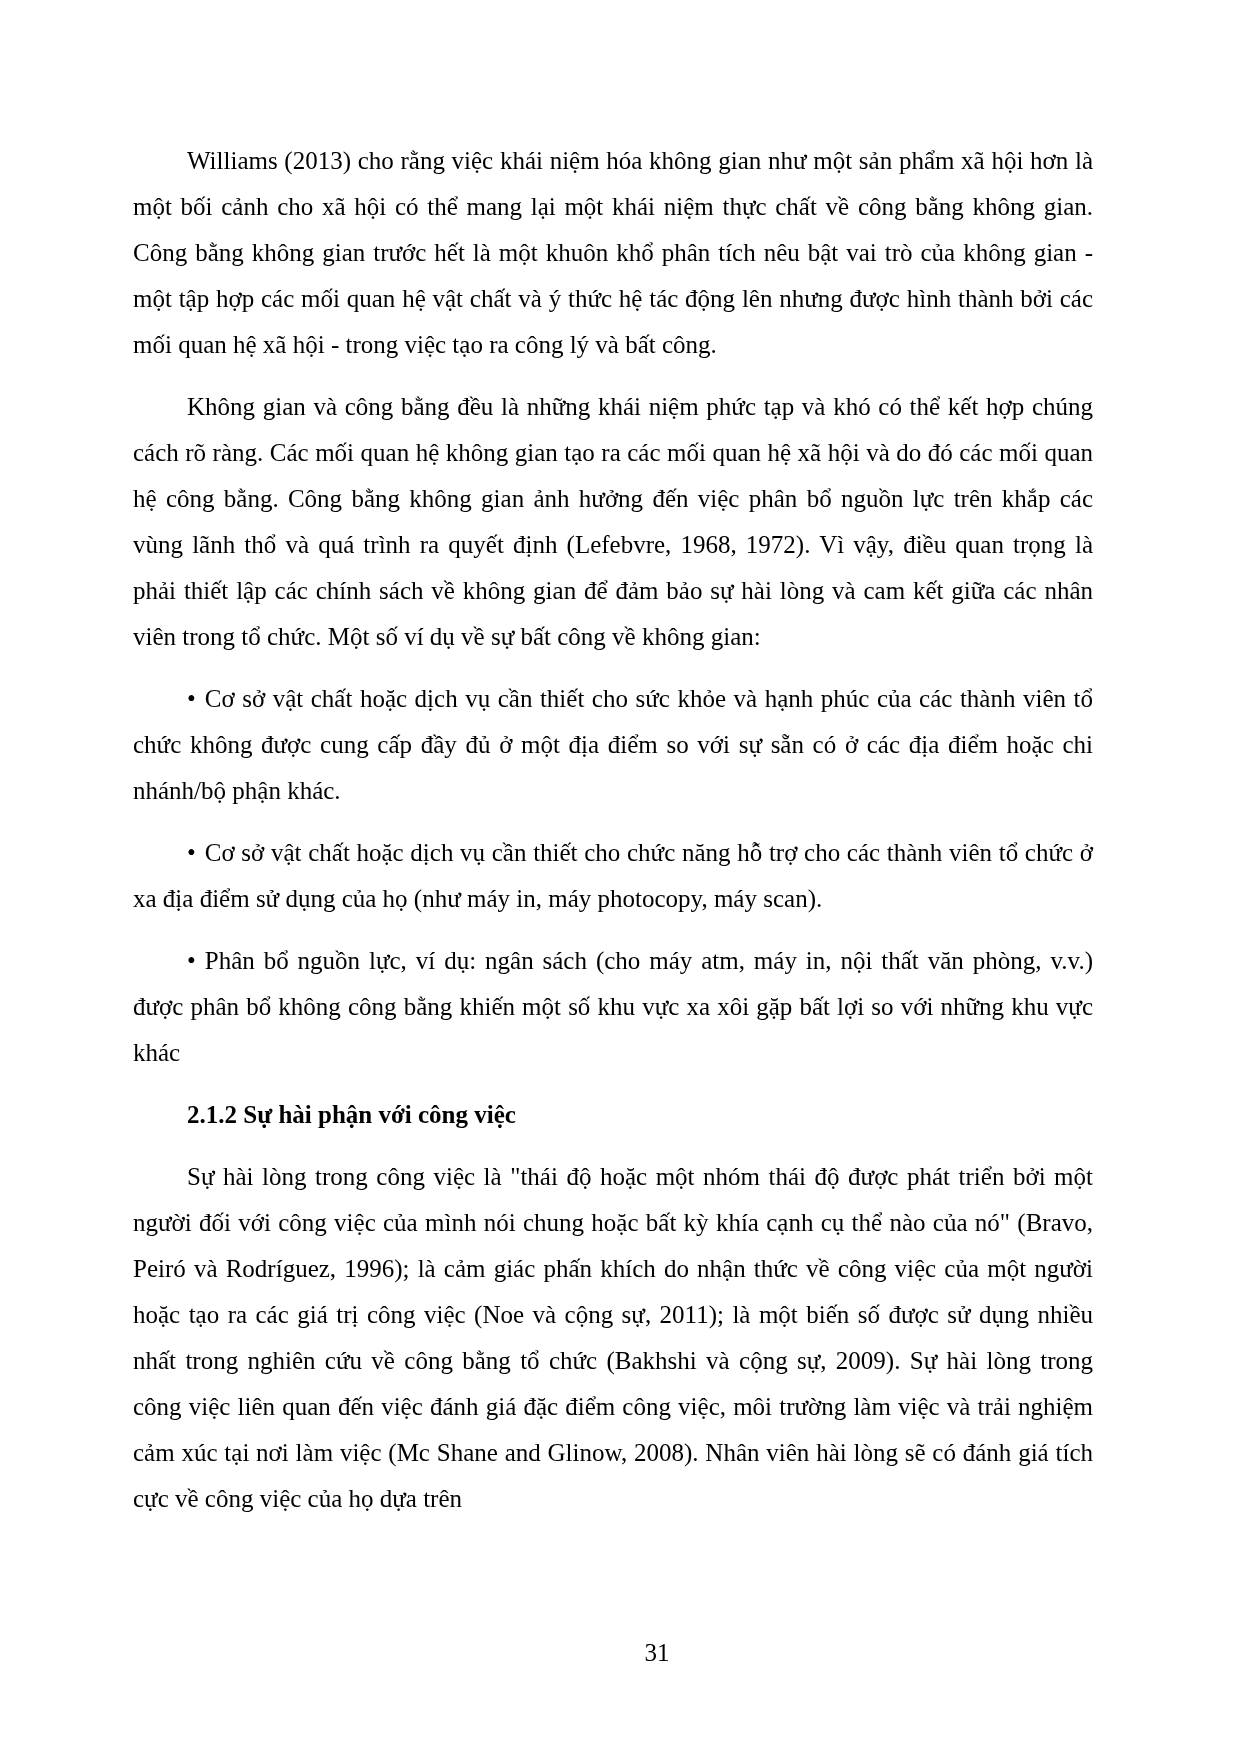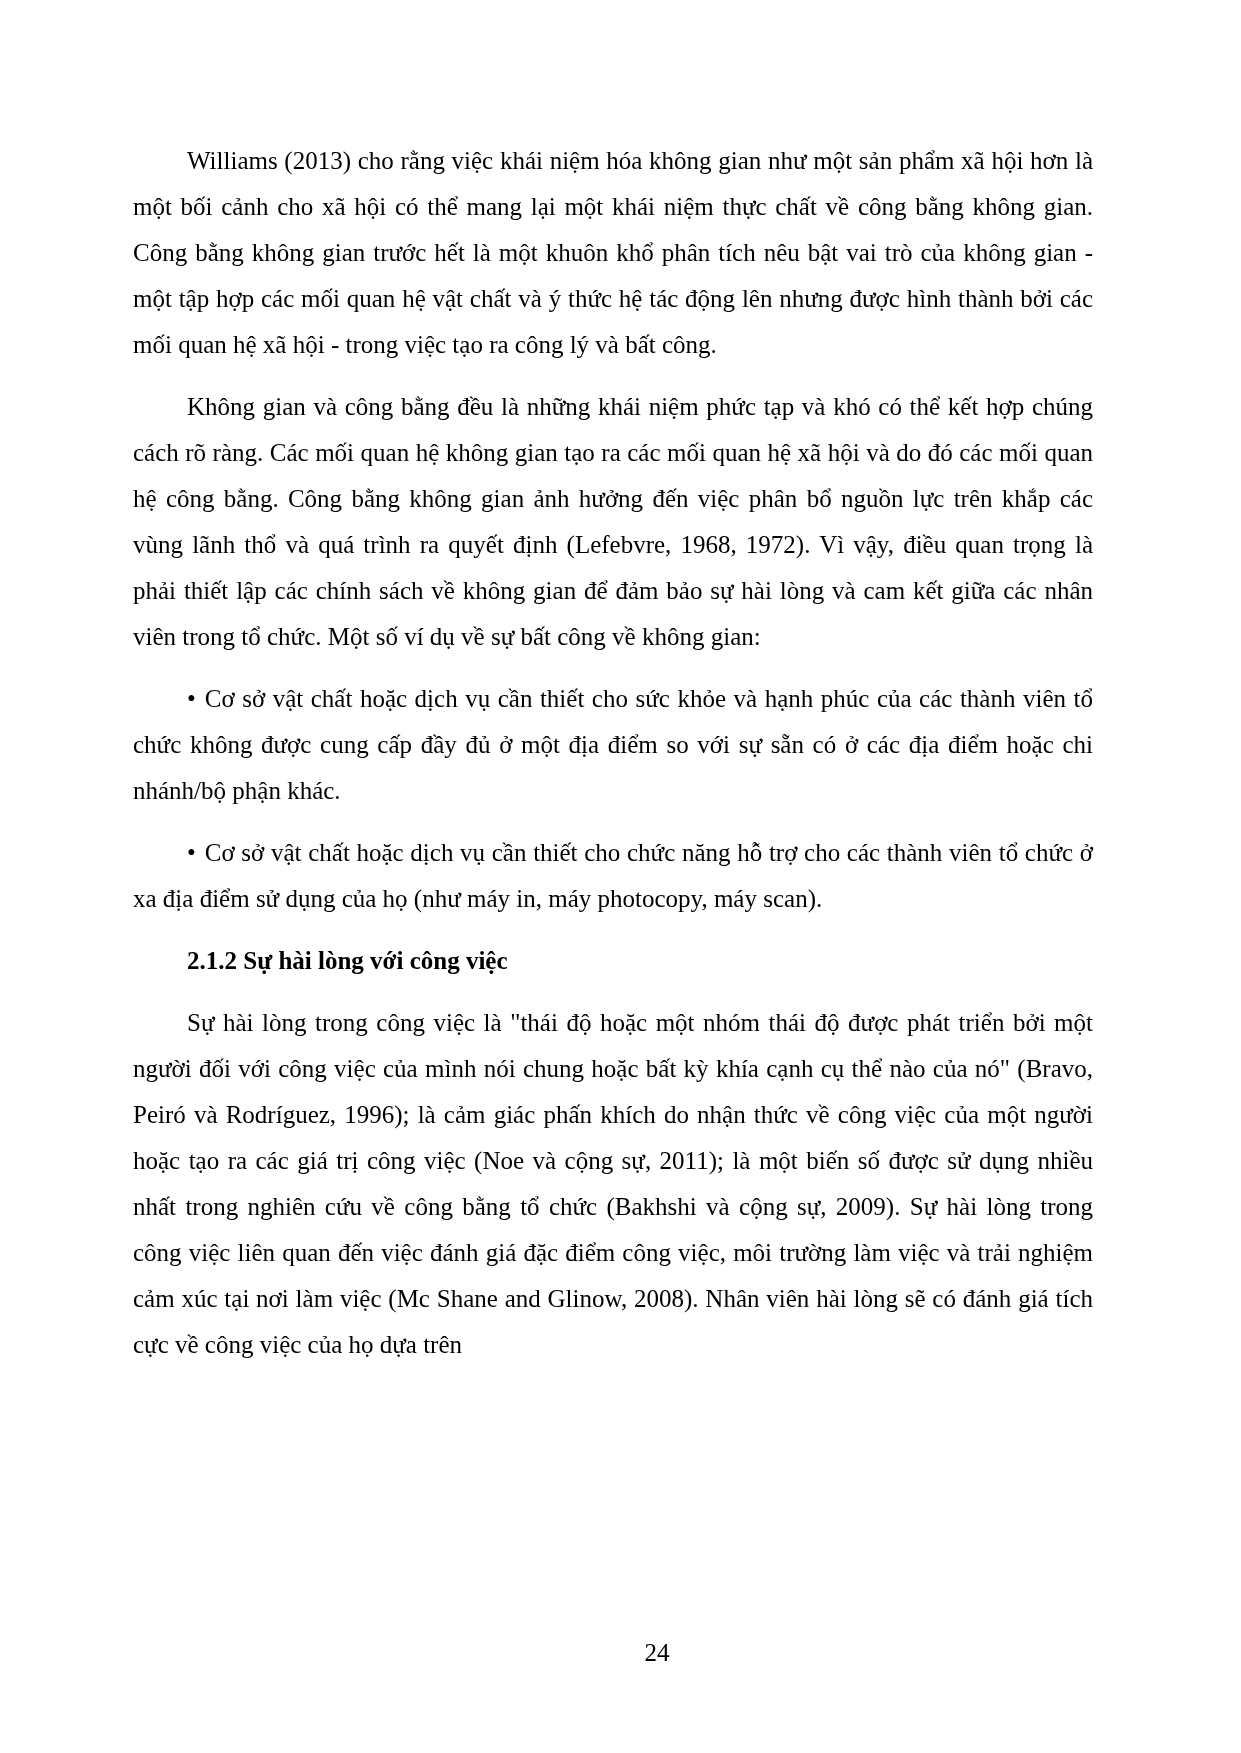--- a/index.html
+++ b/index.html
@@ -51,19 +51,20 @@
 </style>
 </head>
 <body>
 
 <div class="page">
   <main class="text-block">
       <p class="body">Williams (2013) cho rằng việc khái niệm hóa không gian như một sản phẩm xã hội hơn là một bối cảnh cho xã hội có thể mang lại một khái niệm thực chất về công bằng không gian. Công bằng không gian trước hết là một khuôn khổ phân tích nêu bật vai trò của không gian - một tập hợp các mối quan hệ vật chất và ý thức hệ tác động lên nhưng được hình thành bởi các mối quan hệ xã hội - trong việc tạo ra công lý và bất công.</p>
       <p class="body">Không gian và công bằng đều là những khái niệm phức tạp và khó có thể kết hợp chúng  cách rõ ràng. Các mối quan hệ không gian tạo ra các mối quan hệ xã hội và do đó các mối quan hệ công bằng. Công bằng không gian ảnh hưởng đến việc phân bổ nguồn lực trên khắp các vùng lãnh thổ và quá trình ra quyết định (Lefebvre, 1968, 1972). Vì vậy, điều quan trọng là phải thiết lập các chính sách về không gian để đảm bảo sự hài lòng và cam kết giữa các nhân viên trong tổ chức. Một số ví dụ về sự bất công về không gian:</p>
       <p class="bullet"><span class="glyph">•</span><span>Cơ sở vật chất hoặc dịch vụ cần thiết cho sức khỏe và hạnh phúc của các thành viên tổ chức không được cung cấp đầy đủ ở một địa điểm so với sự sẵn có ở các địa điểm hoặc chi nhánh/bộ phận khác.</span></p>
       <p class="bullet"><span class="glyph">•</span><span>Cơ sở vật chất hoặc dịch vụ cần thiết cho chức năng hỗ trợ cho các thành viên tổ chức ở xa địa điểm sử dụng của họ (như máy in, máy photocopy, máy scan).</span></p>
-      <p class="heading">2.1.2 Sự hài lòng với công việc</p>
+      <p class="bullet"><span class="glyph">•</span><span>Phân bổ nguồn lực, ví dụ: ngân sách (cho máy atm, máy in, nội thất văn phòng, v.v.) được phân bổ không công bằng khiến một số khu vực xa xôi gặp bất lợi so với những khu vực khác</span></p>
+      <p class="heading">2.1.2 Sự hài phận với công việc</p>
       <p class="body">Sự hài lòng trong công việc là "thái độ hoặc một nhóm thái độ được phát triển bởi một người đối với công việc của mình nói chung hoặc bất kỳ khía cạnh cụ thể nào của nó" (Bravo, Peiró và Rodríguez, 1996); là cảm giác phấn khích do nhận thức về công việc của một người hoặc tạo ra các giá trị công việc (Noe và cộng sự, 2011); là một biến số được sử dụng nhiều nhất trong nghiên cứu về công bằng tổ chức (Bakhshi và cộng sự, 2009). Sự hài lòng trong công việc liên quan đến việc đánh giá đặc điểm công việc, môi trường làm việc và trải nghiệm cảm xúc tại nơi làm việc (Mc Shane and Glinow, 2008). Nhân viên hài lòng sẽ có đánh giá tích cực về công việc của họ dựa trên</p>
     </main>
   <div class="footer">
-    <span>24</span>
+    <span>31</span>
   </div>
 </div>
 
 </body></html>

